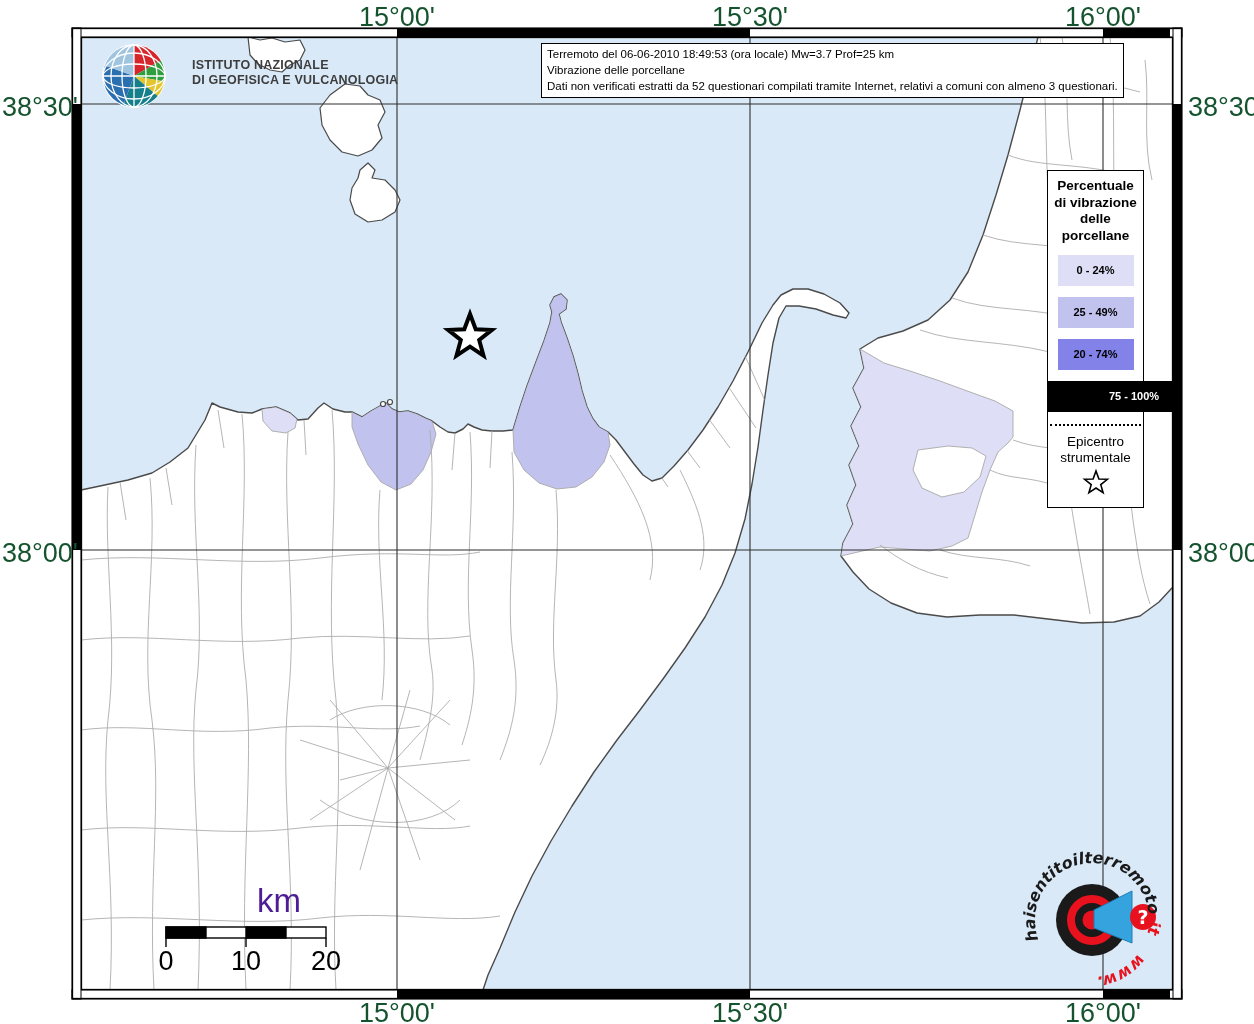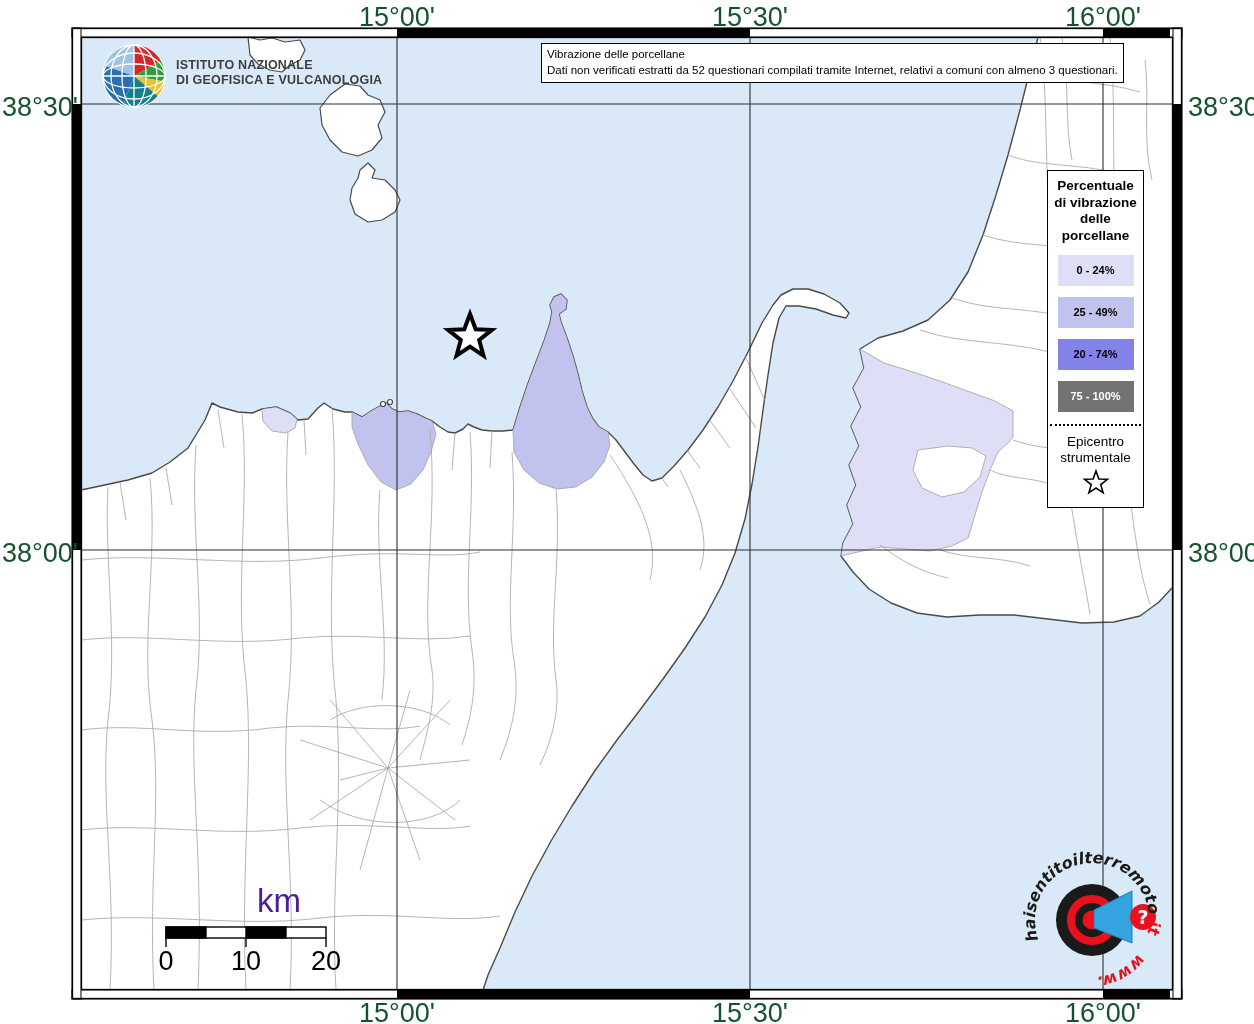--- a/index.html
+++ b/index.html
@@ -6,21 +6,21 @@
   #stage{position:relative;width:1254px;height:1024px;background:#fff;overflow:hidden;
          font-family:"Liberation Sans",sans-serif;}
   svg{position:absolute;left:0;top:0;}
   .axis-label{position:absolute;font-size:27px;color:#14532d;white-space:nowrap;}
   .axis-top{top:2px;transform:translateX(-50%);}
   .axis-bottom{top:998px;transform:translateX(-50%);}
   .axis-left{width:64px;text-align:right;}
   .axis-right{text-align:left;}
   #info-box{position:absolute;left:541px;top:43px;background:#fff;border:1px solid #000;
             padding:3px 5px;font-size:11.5px;line-height:15.8px;color:#000;white-space:nowrap;}
-  #ingv-text{position:absolute;left:176px;top:58px;color:#3d3d3d;font-weight:bold;
+  #ingv-text{position:absolute;left:192px;top:58px;color:#3d3d3d;font-weight:bold;
              font-size:12.5px;line-height:15px;letter-spacing:0.2px;}
   #legend{position:absolute;left:1047px;top:170px;width:97px;background:#fff;
           border:1.5px solid #000;padding:7px 0 6px 0;text-align:center;box-sizing:border-box;}
   .legend-title{font-weight:bold;font-size:13.5px;line-height:16.5px;color:#000;}
   .swatch{width:76px;height:31px;margin:11px auto 0 auto;font-weight:bold;font-size:11px;
           line-height:31px;color:#000;}
   .legend-divider{border:none;border-top:2px dotted #000;margin:12px 2px 8px 2px;}
   .legend-epi{font-weight:normal;font-size:13.5px;line-height:16px;color:#000;}
   .scale-num{position:absolute;top:946px;transform:translateX(-50%);font-size:27px;color:#000;}
   #scale-km{position:absolute;left:248px;top:882px;transform:translateX(-50%);
@@ -202,35 +202,36 @@
 <div class="axis-label axis-left" style="left:2px;top:538px">38°00'</div>
 <div class="axis-label axis-right" style="left:1188px;top:92px">38°30'</div>
 <div class="axis-label axis-right" style="left:1188px;top:538px">38°00'</div>
 
 <div id="ingv-text">
   <div>ISTITUTO NAZIONALE</div>
   <div>DI GEOFISICA E VULCANOLOGIA</div>
 </div>
 
 <div id="info-box">
+  <div>Terremoto del 06-06-2010 18:49:53 (ora locale) Mw=3.7 Prof=25 km</div>
   <div>Vibrazione delle porcellane</div>
   <div>Dati non verificati estratti da 52 questionari compilati tramite Internet, relativi a comuni con almeno 3 questionari.</div>
 </div>
 
 <div id="legend">
   <div class="legend-title">
     <div>Percentuale</div>
     <div>di vibrazione</div>
     <div>delle</div>
     <div>porcellane</div>
   </div>
   <div class="swatch" style="background-color: rgb(222, 222, 246);">0 - 24%</div>
   <div class="swatch" style="background-color: rgb(194, 194, 239);">25 - 49%</div>
   <div class="swatch" style="background-color: rgb(130, 130, 232);">20 - 74%</div>
-  <div class="swatch" style="background-color: #737373; color: rgb(255, 255, 255);">75 - 100%</div>
+  <div class="swatch" style="background-color: #000000; color: rgb(255, 255, 255); padding-left: 48px;">75 - 100%</div>
   <hr class="legend-divider">
   <div class="legend-epi">
     <div>Epicentro</div>
     <div>strumentale</div>
   </div>
   <svg width="30" height="28" viewBox="1085 475 30 28" style="position:static;display:inline-block;margin-top:3px">
     <path d="M1100,477 L1102.9,485 1111.4,485.3 1104.8,490.6 1107.1,498.7 1100,494 1092.9,498.7 1095.2,490.6 1088.6,485.3 1097.1,485 Z" fill="#ffffff" stroke="#000" stroke-width="1.6"></path>
   </svg>
 </div>
 

